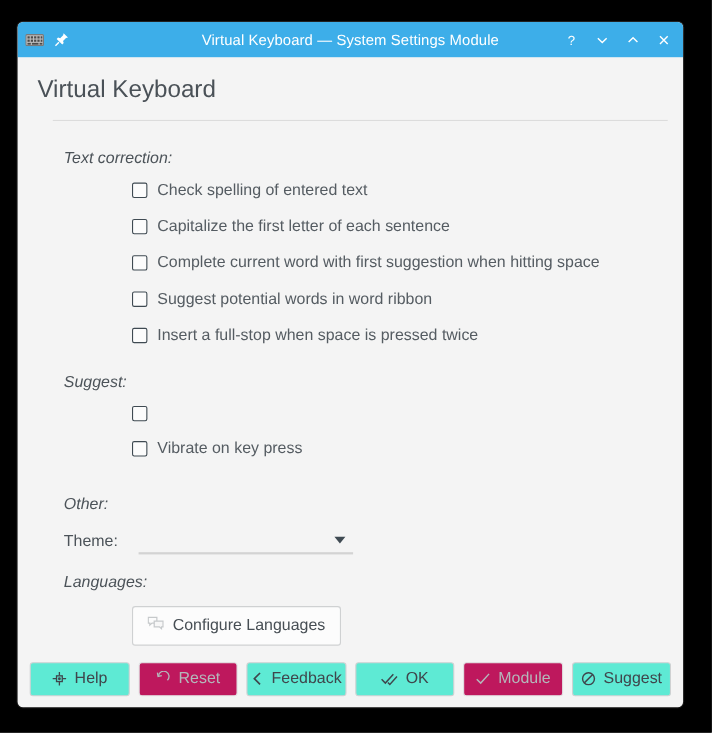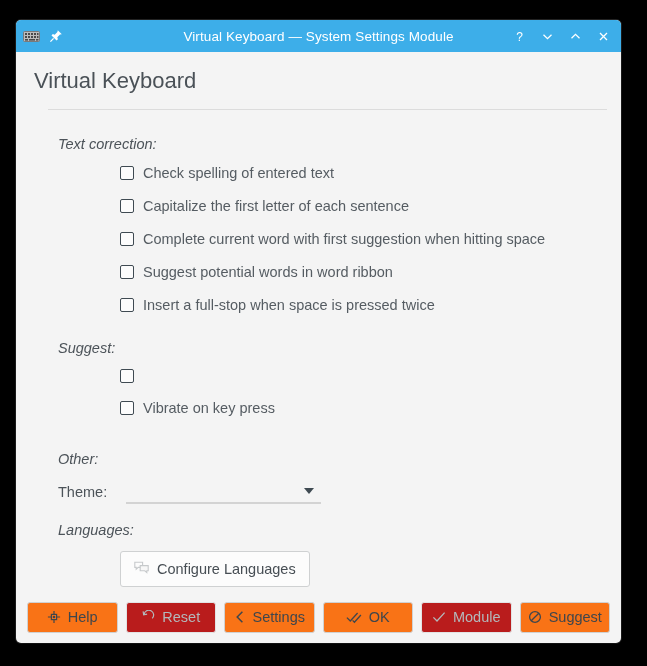--- a/index.html
+++ b/index.html
@@ -176,30 +176,30 @@
     padding: 0 11px;
     gap: 8px;
   }
   .fbtn {
     flex: 1 1 0;
     height: 31px;
     display: flex;
     align-items: center;
     justify-content: center;
     gap: 7px;
-    background: #f97316;
+    background: #5eead4;
     border: 1px solid #cfd1d2;
     border-radius: 3px;
     font-size: 14.5px;
     color: #3f464c;
     cursor: pointer;
   }
   .fbtn.disabled {
     color: #b4b8bb;
-    background: #b91c1c;
+    background: #be185d;
     border-color: #e2e3e4;
     cursor: default;
   }
   .fbtn .ic { display: flex; align-items: center; }
   .fbtn svg { display: block; }
 </style>
 </head>
 <body>
 
 <div id="window">
@@ -356,21 +356,21 @@
       </span>
       <span>Reset</span>
     </div>
 
     <div class="fbtn">
       <span class="ic">
         <svg width="12" height="14" viewBox="0 0 12 14">
           <path d="M8.4 1.8 L3.2 7 L8.4 12.2" fill="none" stroke="#3f464c" stroke-width="1.5"></path>
         </svg>
       </span>
-      <span>Settings</span>
+      <span>Feedback</span>
     </div>
 
     <div class="fbtn">
       <span class="ic">
         <svg width="16" height="14" viewBox="0 0 16 14">
           <path d="M0.9 7.6 L4.3 11.0 L11.6 3.0" fill="none" stroke="#3f464c" stroke-width="1.3"></path>
           <path d="M6.6 10.4 L8.4 12.2 L14.9 5.0" fill="none" stroke="#3f464c" stroke-width="1.3"></path>
         </svg>
       </span>
       <span>OK</span>

